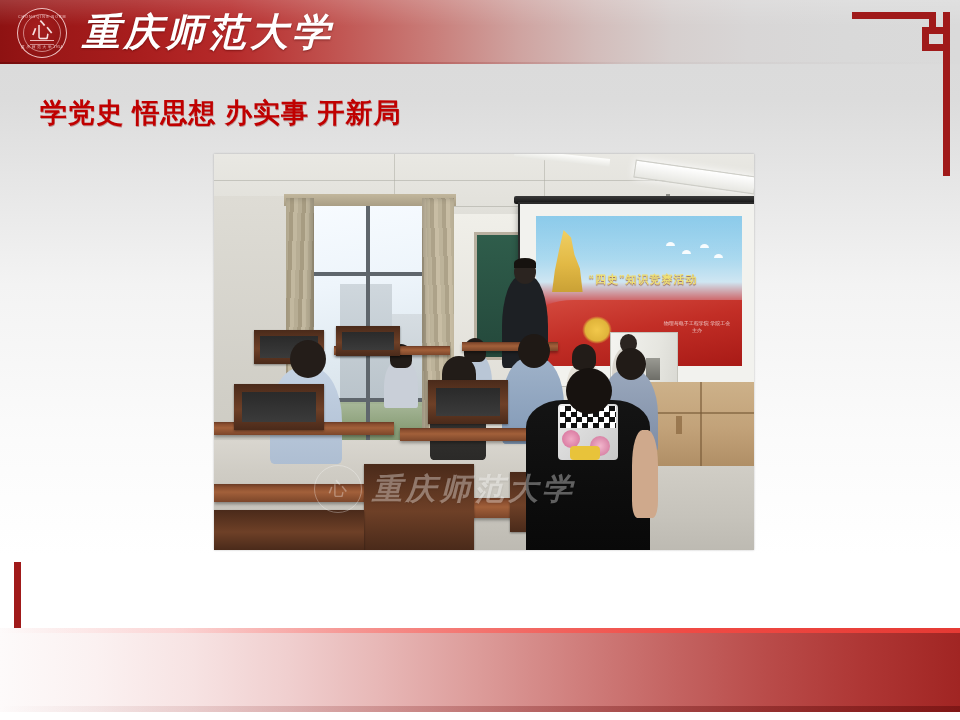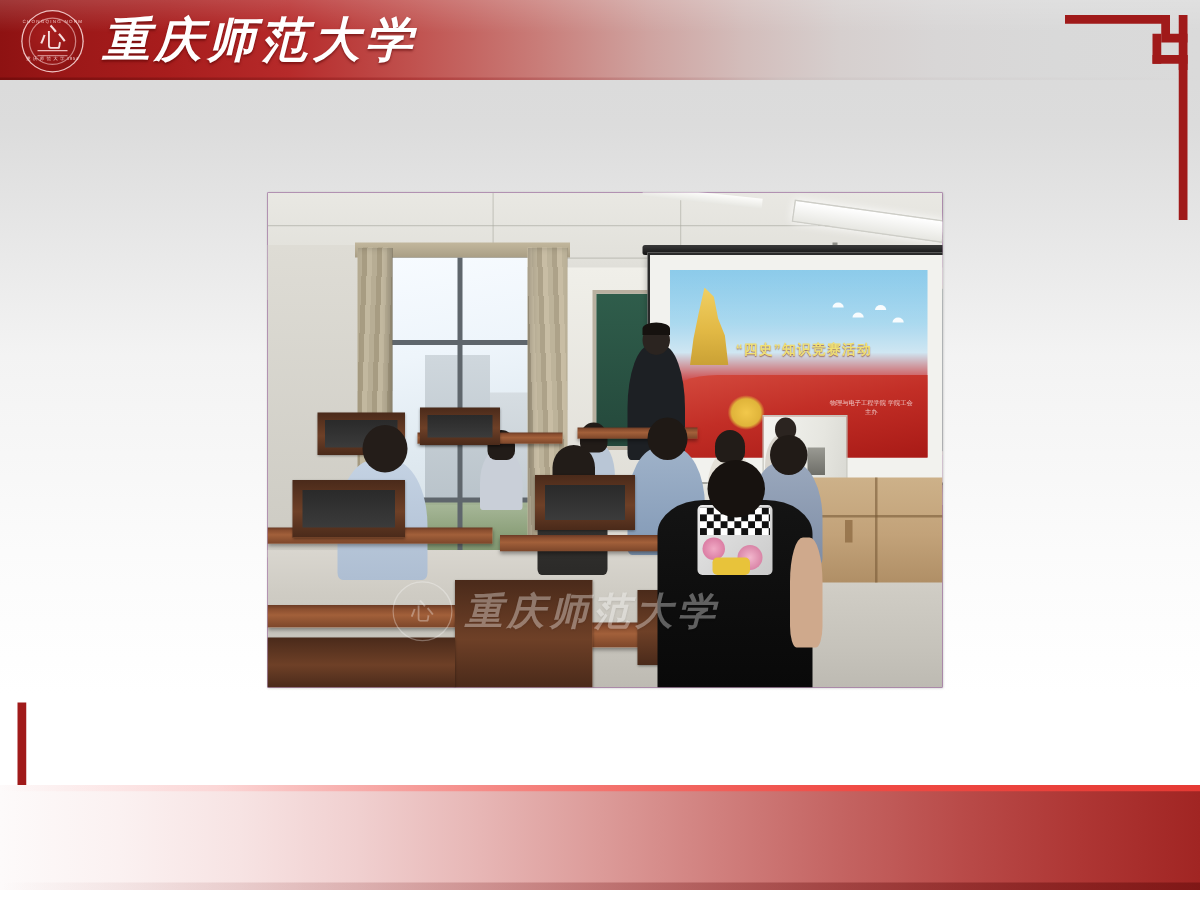--- a/index.html
+++ b/index.html
@@ -144,21 +144,21 @@
     text-shadow: 0.5px 0.5px 0 rgba(120,0,0,.35);
     white-space: nowrap;
   }
 
   
   .photo-wrap {
     position: absolute;
     left: 214px; top: 154px;
     width: 540px; height: 396px;
     overflow: hidden;
-    background: #701a75;
+    background: #404040;
     box-shadow: 0 0 2px rgba(0,0,0,.25);
   }
   .photo { position: absolute; left:0; top:0; width: 540px; height: 396px; }
 
   
   .p { position: absolute; }
 
   .ceiling {
     left: 0; top: 0; width: 540px; height: 86px;
     background: linear-gradient(180deg,#e9e8e3 0%, #e2e1db 60%, #d9d8d2 100%);
@@ -465,20 +465,21 @@
   <div class="orn" id="orn-bl">
     <span style="left:0px;  top:0px;   width:7px;   height:112px;"></span>
     <span style="left:0px;  top:106px; width:24px;  height:7px;"></span>
     <span style="left:17px; top:106px; width:7px;   height:16px;"></span>
     <span style="left:0px;  top:118px; width:7px;   height:22px;"></span>
     <span style="left:0px;  top:133px; width:86px;  height:7px;"></span>
     <span style="left:17px; top:118px; width:14px;  height:7px;"></span>
     <span style="left:24px; top:118px; width:7px;   height:22px;"></span>
   </div>
 
+  <div class="headline">学党史  悟思想  办实事  开新局</div>
 
   <div class="photo-wrap">
     <div class="photo">
 
       <div class="p ceiling"></div>
       <div class="p ceiling-line" style="left:0;top:26px;width:540px;"></div>
       <div class="p ceiling-line" style="left:0;top:52px;width:540px;"></div>
       <div class="p ceiling-line" style="left:0;top:74px;width:540px;"></div>
       <div class="p ceiling-line" style="left:180px;top:0;width:1px;height:86px;background:rgba(170,170,160,.5);"></div>
       <div class="p ceiling-line" style="left:330px;top:0;width:1px;height:86px;background:rgba(170,170,160,.5);"></div>

